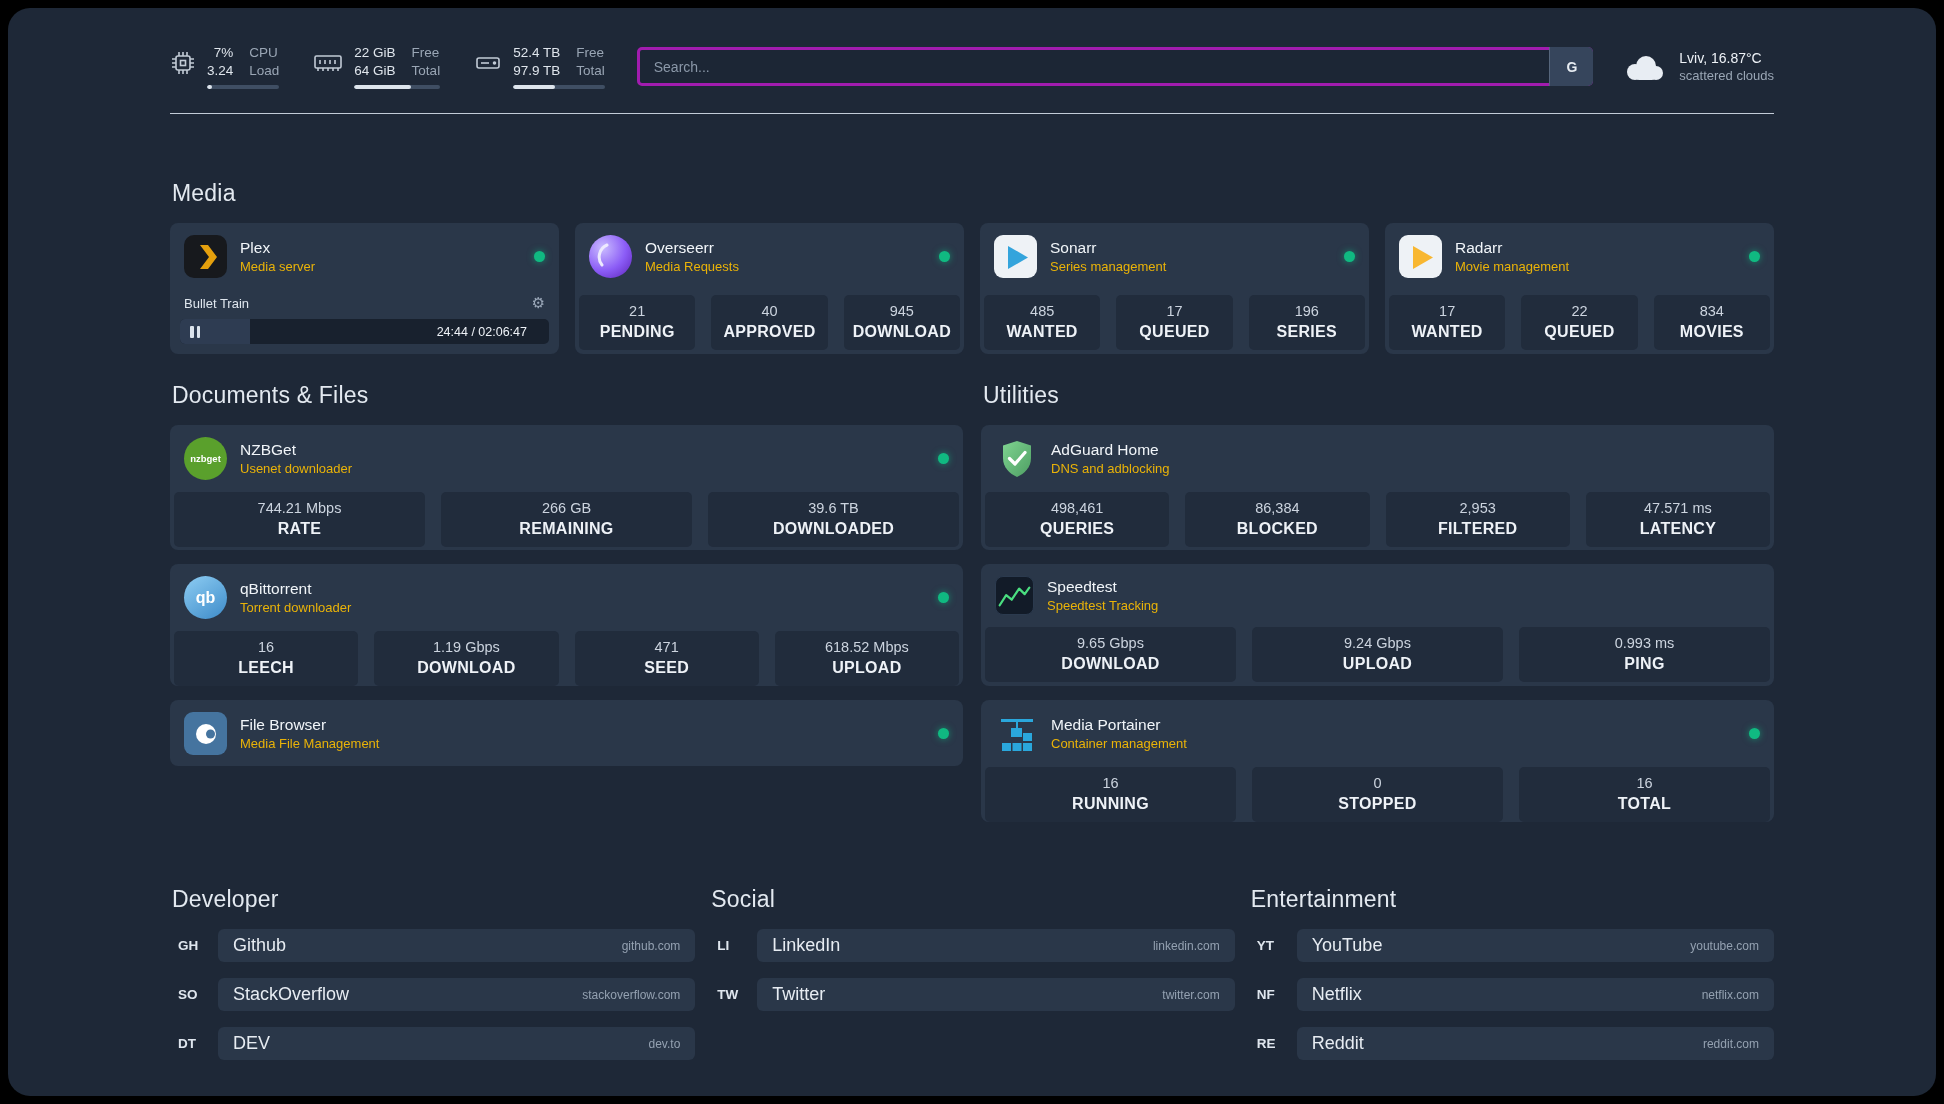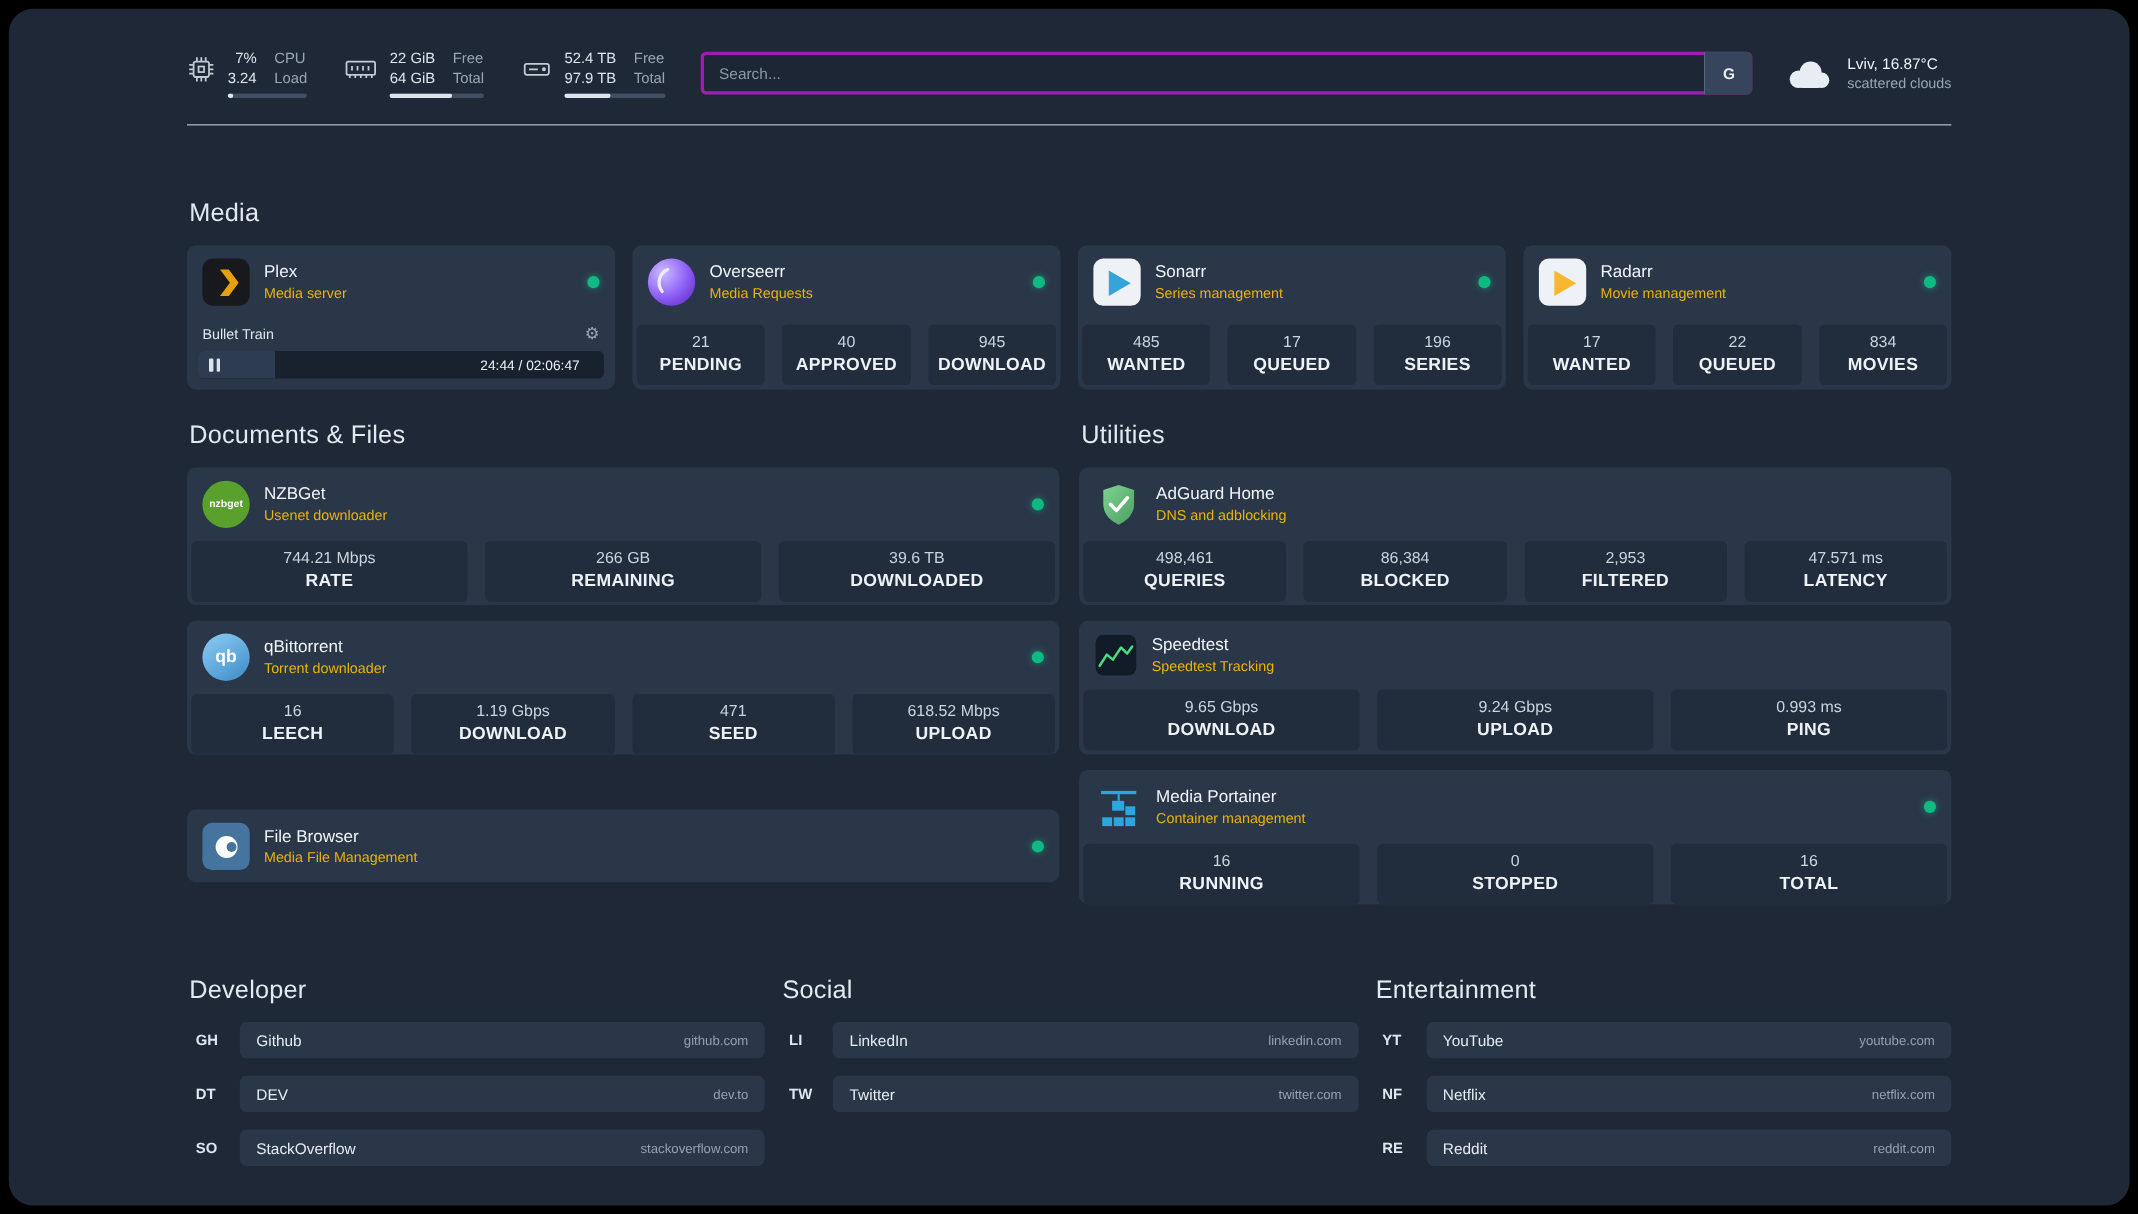--- a/index.html
+++ b/index.html
@@ -51,21 +51,21 @@
   .sec-title { font-size:23px; font-weight:500; color:#e3e9f0; margin:0 0 16px 2px; letter-spacing:.2px; }
   .media-section { margin-top:66px; }
   .media-grid { display:grid; grid-template-columns:repeat(4,1fr); gap:16px; }
 
   .card {
     background:#2a3749; border-radius:8px; display:flex; flex-direction:column; overflow:hidden;
   }
   .h-media { height:131px; }
   .h-lg { height:125px; }
   .h-md { height:122px; }
-  .h-sm { height:66px;margin-top:36px; }
+  .h-sm { height:66px; }
   .h-sm .card-header { margin:auto 0; }
 
   .card-header { display:flex; align-items:center; gap:13px; padding:12px 14px; }
   .svc-icon { width:43px; height:43px; flex:none; display:flex; align-items:center; justify-content:center; }
   .plex-bg { background:#17191d; border-radius:10px; }
   .overseerr-bg { border-radius:50%; background:radial-gradient(circle at 32% 30%, #cabcff, #8b5cf6 55%, #5b21b6); }
   .sonarr-bg, .radarr-bg { background:#eef2f6; border-radius:9px; }
   .nzbget-bg { border-radius:50%; background:#5aa02c; }
   .nzbget-bg span { color:#fff; font-size:9.5px; font-weight:bold; }
   .qb-bg { border-radius:50%; background:linear-gradient(145deg,#8ecdf3,#3d8bc9); }
@@ -95,21 +95,21 @@
 
   .twocol { display:grid; grid-template-columns:1fr 1fr; column-gap:18px; margin-top:28px; }
   .vstack { display:flex; flex-direction:column; gap:14px; }
 
   
   .bookmarks { display:grid; grid-template-columns:repeat(3,1fr); column-gap:14px; margin-top:64px; }
   .bm-list { display:flex; flex-direction:column; gap:16px; }
   .bm-item { display:flex; align-items:center; height:33px; }
   .bm-abbr { width:48px; padding-left:8px; font-size:13.5px; font-weight:600; color:#dfe6ee; flex:none; }
   .bm-pill { flex:1; display:flex; justify-content:space-between; align-items:center; background:#2a3749; border-radius:6px; height:33px; padding:0 15px; cursor:pointer; }
-  .bm-name { font-size:14px; color:#e7ecf2; }
+  .bm-name { font-size:18px; color:#e7ecf2; }
   .bm-url { font-size:12px; color:#94a1b1; }
 </style>
 </head>
 <body>
 
 <div class="page">
 
   <div class="topbar">
     <div class="sys">
 
@@ -508,31 +508,31 @@
       <h2 class="sec-title">Developer</h2>
       <div class="bm-list">
         <div class="bm-item">
           <span class="bm-abbr">GH</span>
           <div class="bm-pill">
             <span class="bm-name">Github</span>
             <span class="bm-url">github.com</span>
           </div>
         </div>
         <div class="bm-item">
+          <span class="bm-abbr">SO</span>
+          <div class="bm-pill">
+            <span class="bm-name">StackOverflow</span>
+            <span class="bm-url">stackoverflow.com</span>
+          </div>
+        </div>
+        <div class="bm-item">
           <span class="bm-abbr">DT</span>
           <div class="bm-pill">
             <span class="bm-name">DEV</span>
             <span class="bm-url">dev.to</span>
-          </div>
-        </div>
-        <div class="bm-item">
-          <span class="bm-abbr">SO</span>
-          <div class="bm-pill">
-            <span class="bm-name">StackOverflow</span>
-            <span class="bm-url">stackoverflow.com</span>
           </div>
         </div>
       </div>
     </div>
 
     <div>
       <h2 class="sec-title">Social</h2>
       <div class="bm-list">
         <div class="bm-item">
           <span class="bm-abbr">LI</span>

